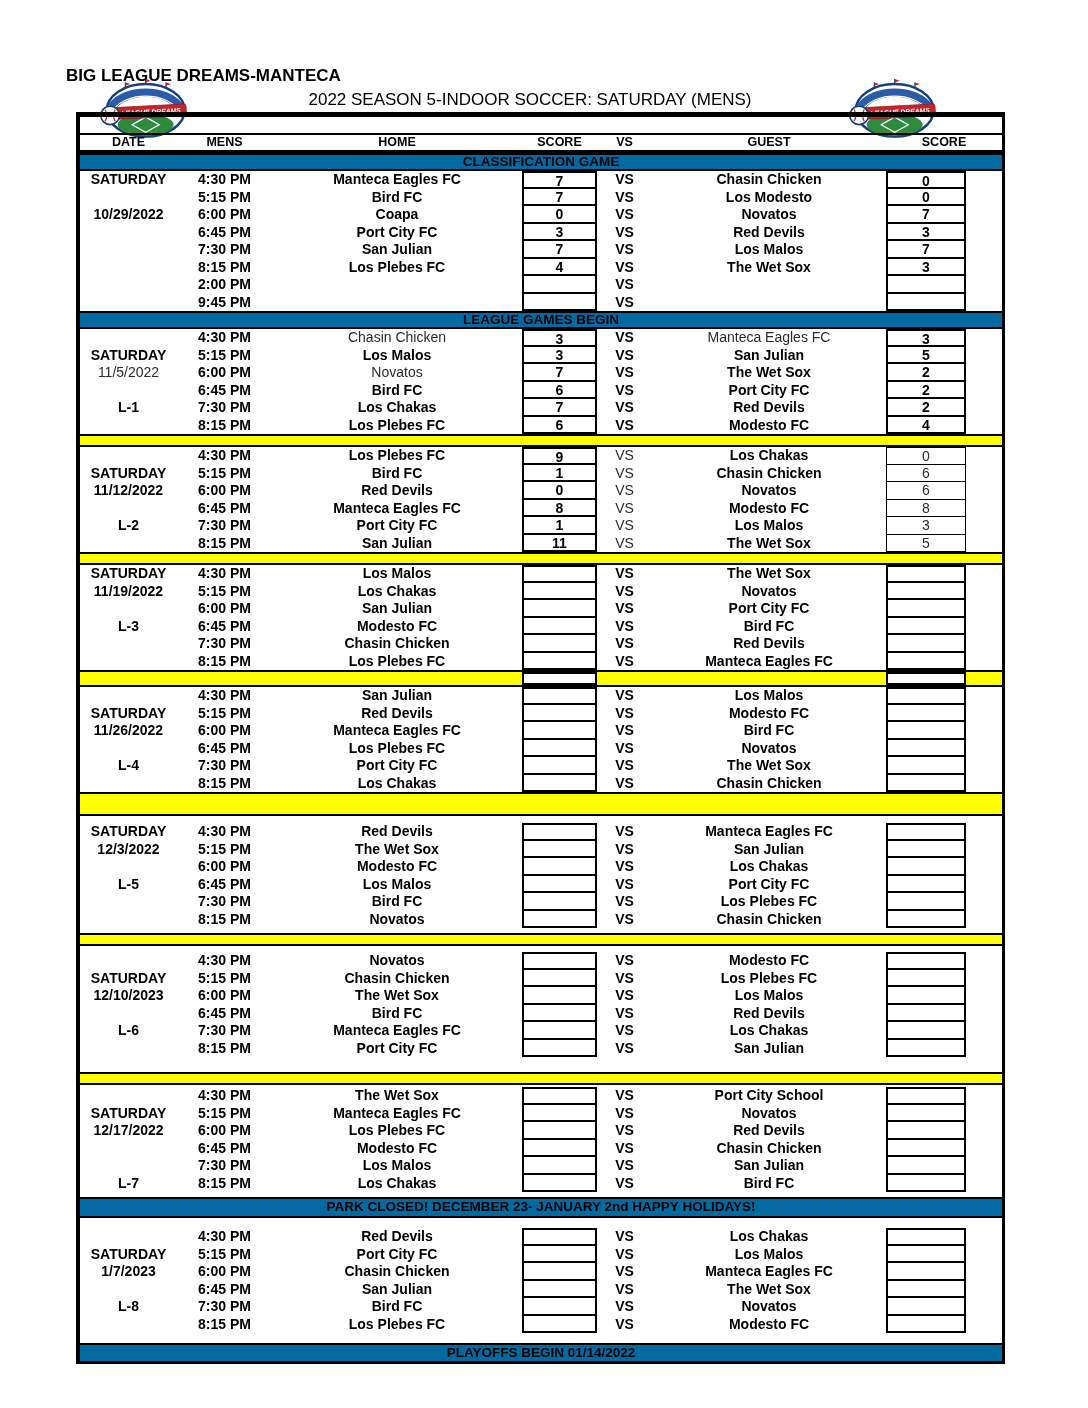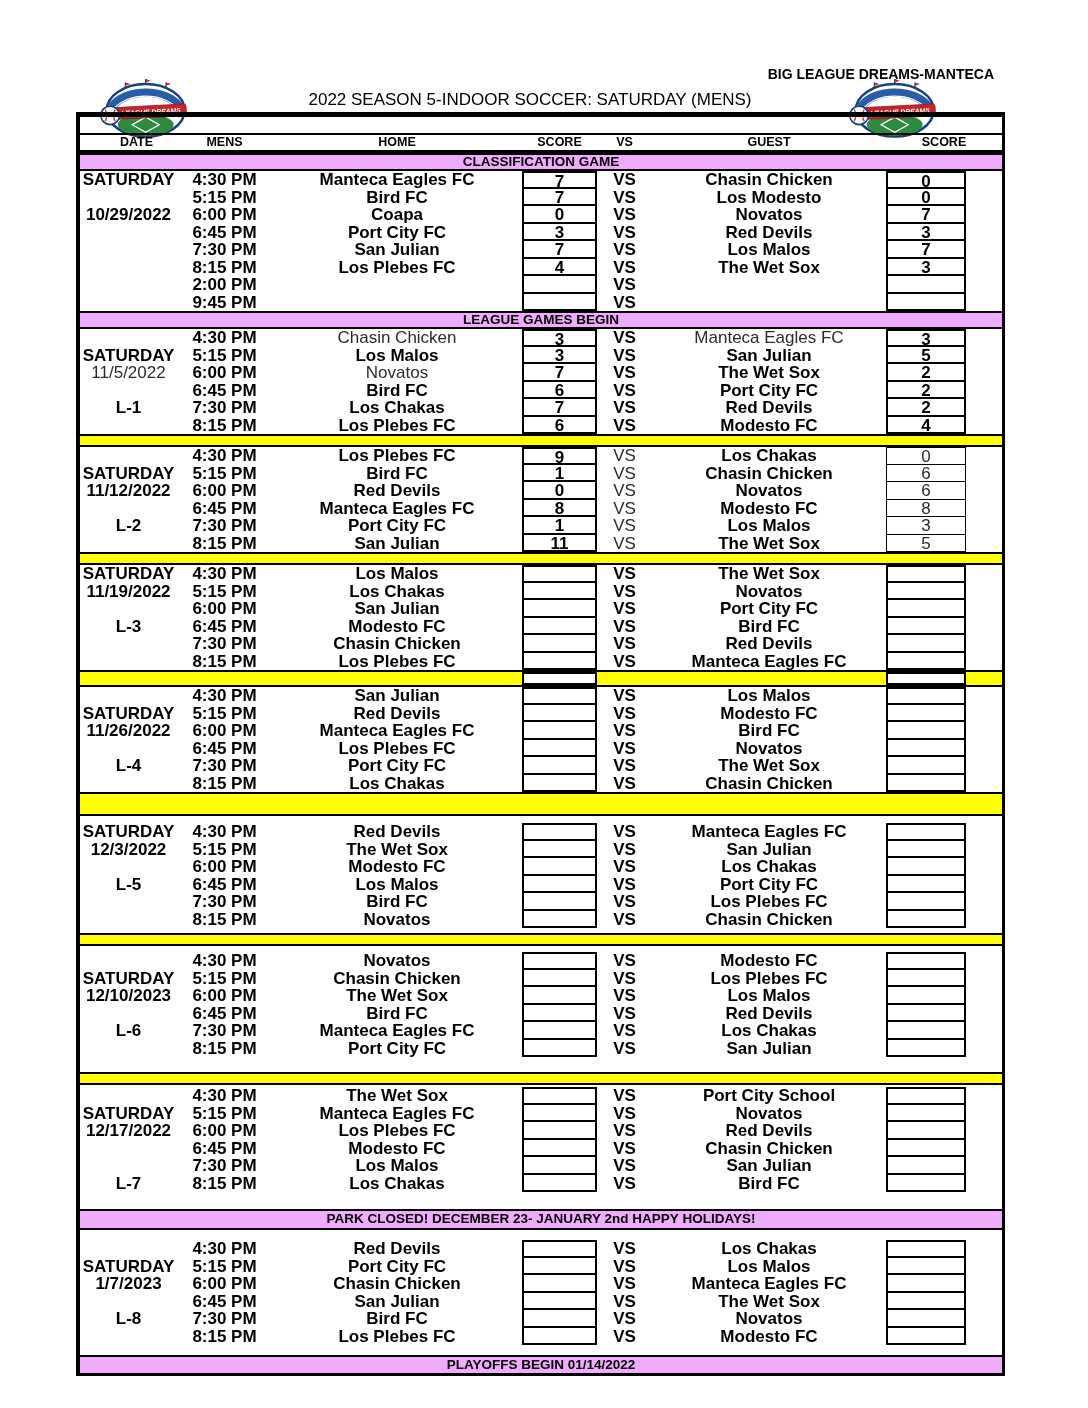--- a/index.html
+++ b/index.html
@@ -1,50 +1,50 @@
 <!DOCTYPE html>
 <html><head>
 <meta charset="utf-8">
 <style>
   html,body{margin:0;padding:0;background:#e8e8e8;}
   .page{position:relative;width:1088px;height:1408px;background:#ffffff;
         font-family:"Liberation Sans",sans-serif;color:#000;overflow:hidden;margin:0 auto;}
-  .doc-title{position:absolute;top:66px;left:66px;width:928px;text-align:right;
-             font-size:14px;font-weight:bold;white-space:nowrap;}
+  .doc-title{position:absolute;top:66px;left:66px;width:928px;text-align:left;
+             font-size:17px;font-weight:bold;white-space:nowrap;}
   .doc-subtitle{position:absolute;top:90px;left:66px;width:928px;text-align:center;
              font-size:17px;font-weight:normal;white-space:nowrap;}
   .logo{position:absolute;width:88px;height:72px;}
   .logo.left{left:100px;top:76px;}
   .logo.right{left:849px;top:76px;}
 
   .sheet{position:absolute;left:76px;top:112px;width:929px;box-sizing:border-box;
          border-left:4px solid #000;border-right:3px solid #000;border-top:5px solid #000;}
   .spacer-top{height:16px;}
 
   .colhead{position:relative;height:20px;box-sizing:border-box;
            border-top:2px solid #000;border-bottom:3px solid #000;
            font-weight:bold;font-size:12.5px;line-height:15px;}
   .col{position:absolute;top:0;height:100%;text-align:center;}
-  .col-0{left:8px;width:97px;}
+  .col-0{left:0;width:97px;}
   .col-1{left:97px;width:95px;}
   .col-2{left:192px;width:250px;}
   .col-3{left:442px;width:75px;}
   .col-4{left:517px;width:55px;}
   .col-5{left:572px;width:234px;}
   .col-6{left:806px;width:116px;}
 
-  .banner{background:#f0abfc;box-sizing:border-box;height:18px;
+  .banner{background:#0369a1;box-sizing:border-box;height:18px;
           border-top:2px solid #000;border-bottom:2px solid #000;
           text-align:center;font-weight:bold;font-size:13.5px;line-height:14px;}
-  .banner-2{height:21px;line-height:16px;margin-top:12px;}
+  .banner-2{height:21px;line-height:16px;}
   .banner-3{height:19px;line-height:15px;}
   .banner-4{height:21px;line-height:16px;border-bottom:3px solid #000;}
 
   .section{position:relative;}
-  .row{position:relative;height:17.5px;font-size:17px;font-weight:bold;line-height:17.5px;padding-left:12px;}
+  .row{position:relative;height:17.5px;font-size:14px;font-weight:bold;line-height:17.5px;padding-left:12px;}
   .cell{position:absolute;top:0;height:100%;text-align:center;white-space:nowrap;box-sizing:border-box;}
   .cell.date{left:0;width:97px;}
   .cell.time{left:97px;width:95px;}
   .cell.home{left:192px;width:250px;}
   .cell.scorebox{left:442px;width:75px;border:2px solid #000;}
   .cell.vs{left:517px;width:55px;}
   .cell.guest{left:572px;width:234px;}
   .cell.scorebox2{left:806px;width:80px;border:2px solid #000;}
   .row + .row .scorebox, .row + .row .scorebox2{border-top:0;}
   .section.thin-guest .scorebox2{border-width:1px;}

